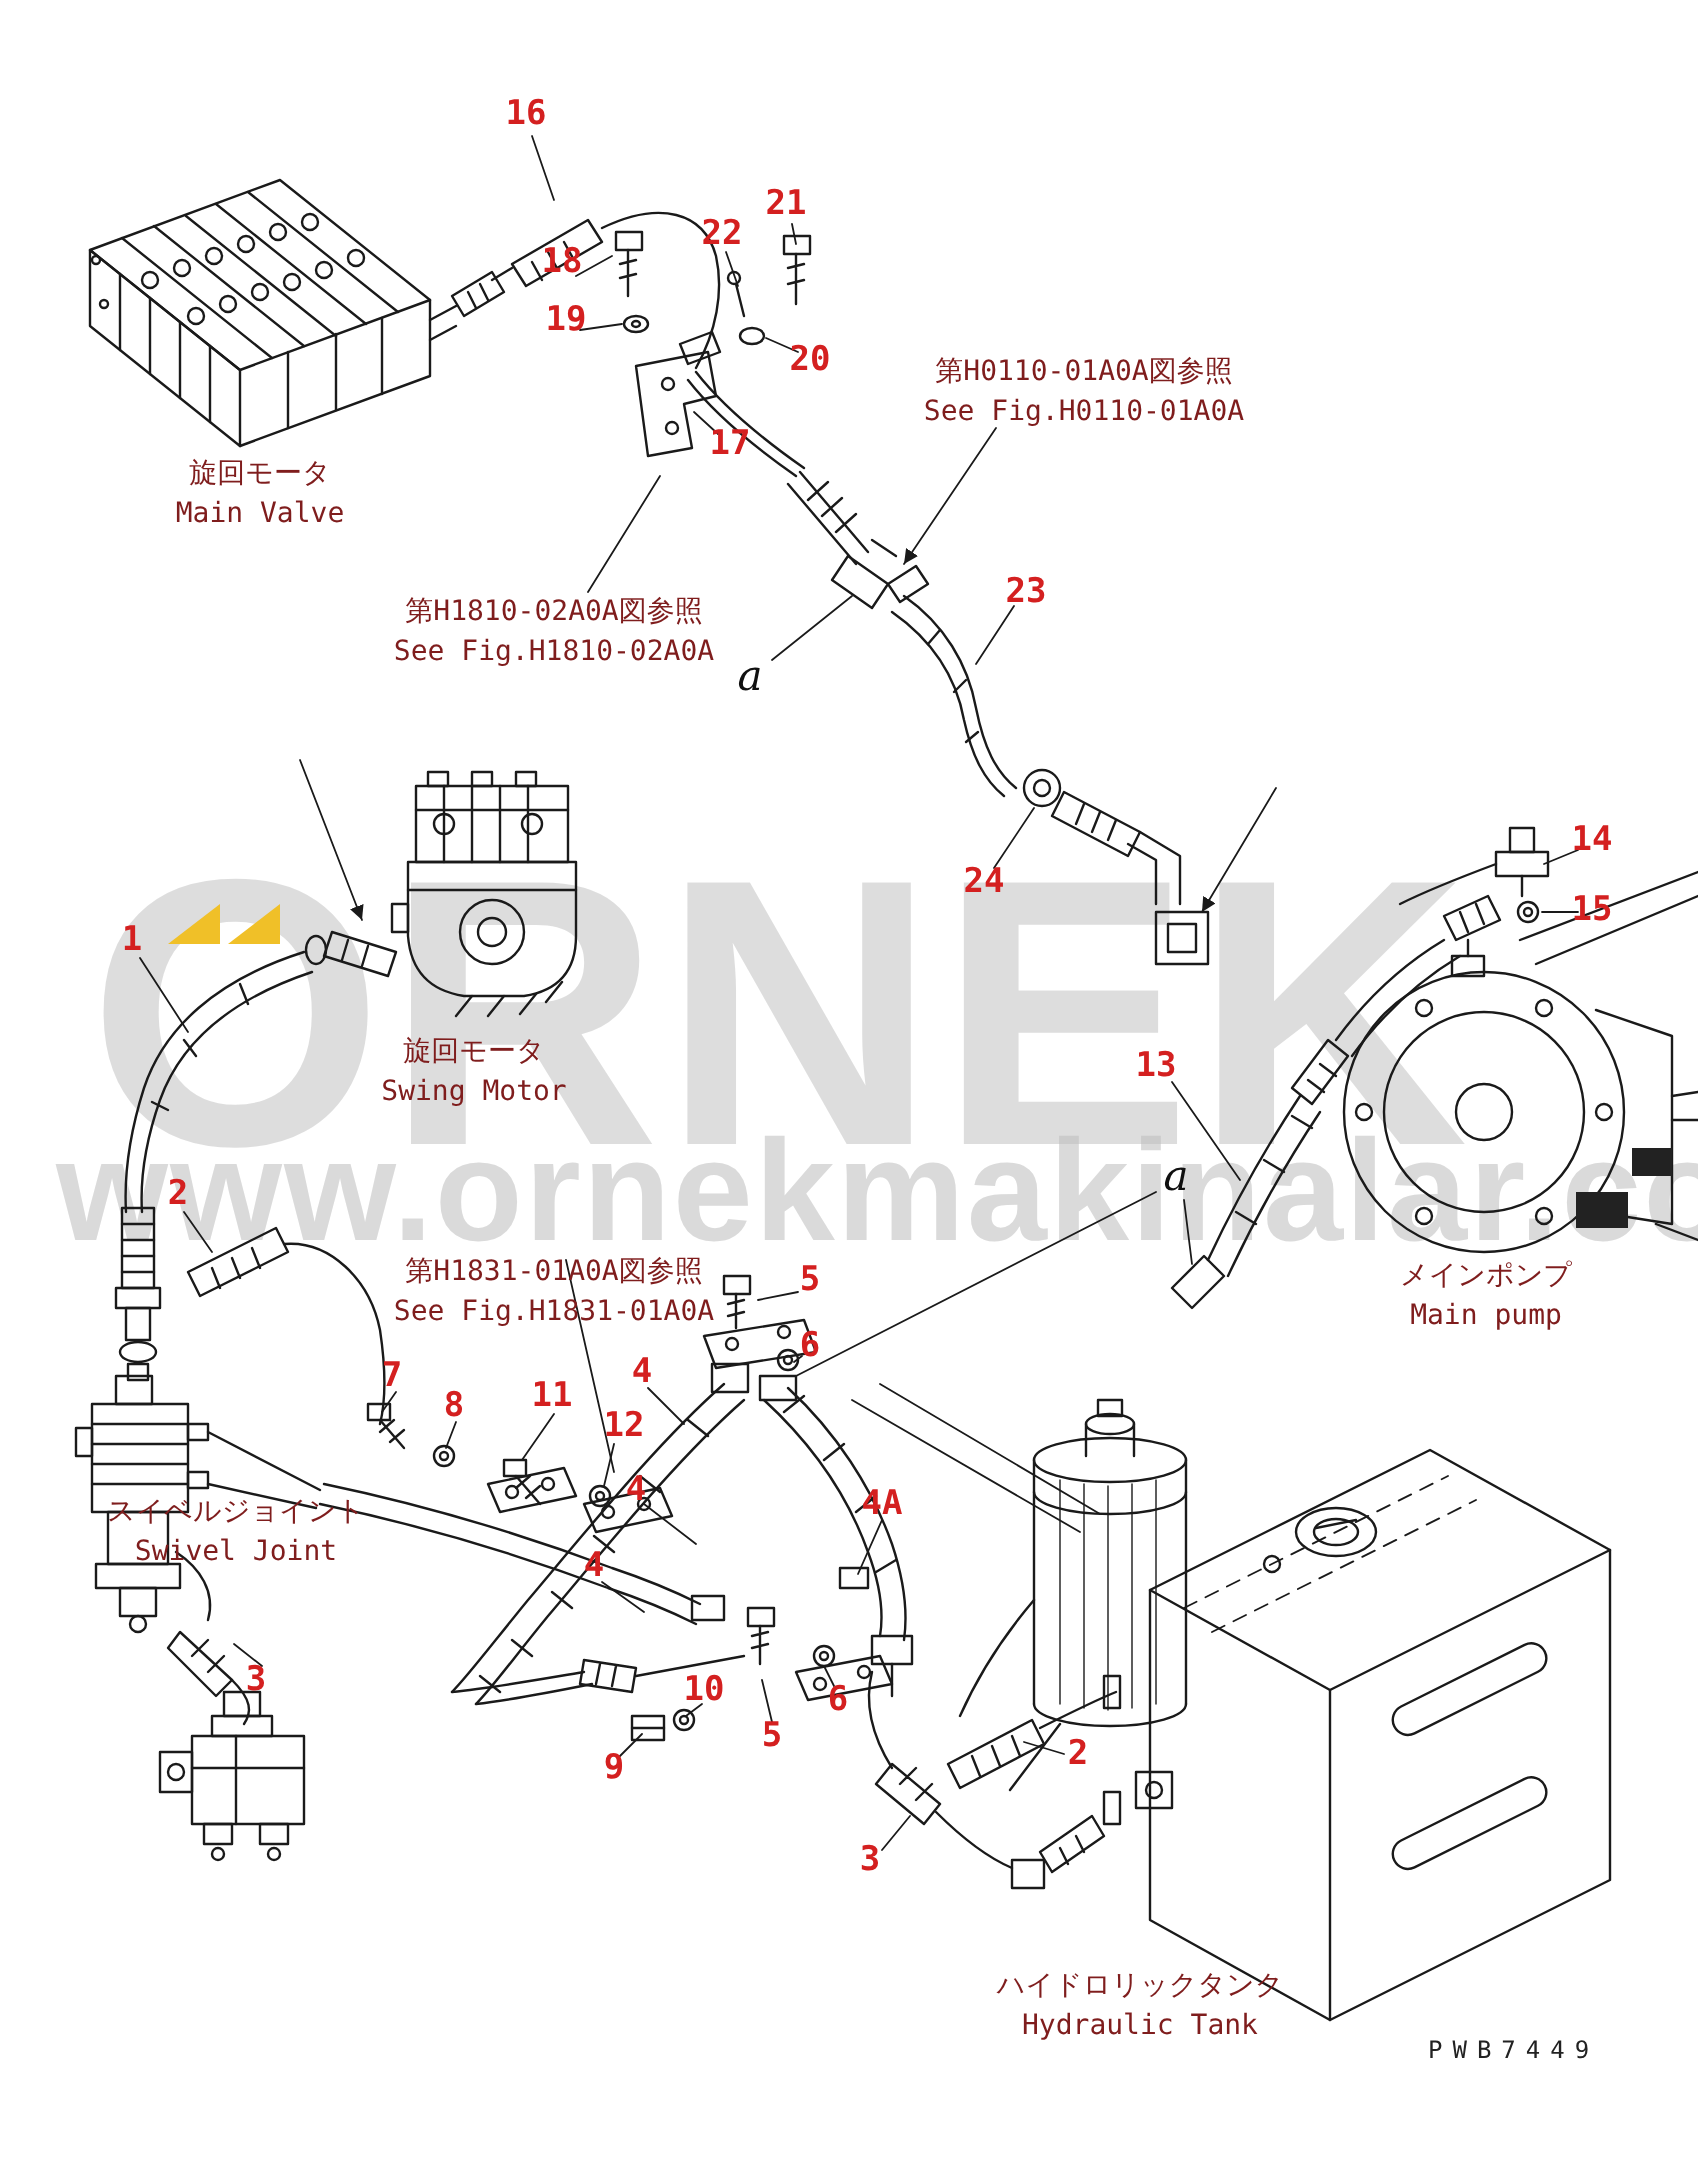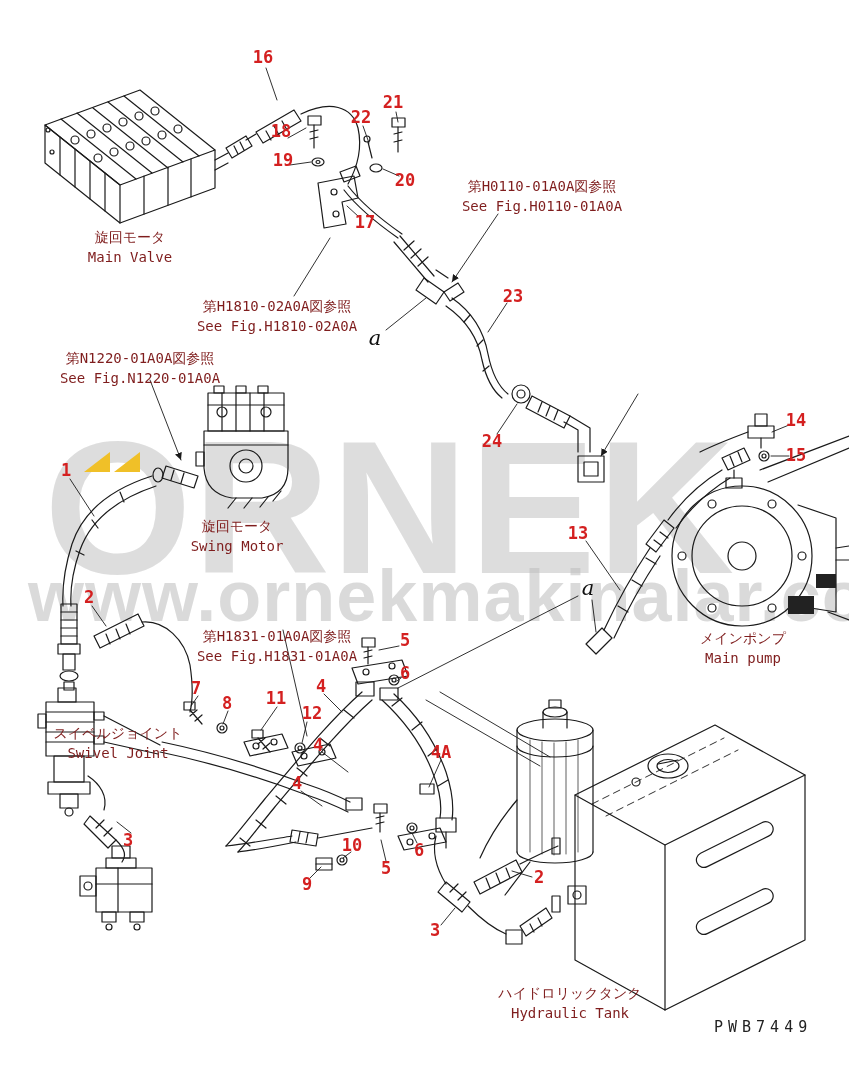--- a/index.html
+++ b/index.html
@@ -29,21 +29,21 @@
   .ref, .comp {
     position:absolute; transform:translateX(-50%); z-index:3;
     text-align:center; font-size:14px; line-height:1.45; color:#7f1d1d; white-space:nowrap;
   }
   .sec {
     position:absolute; transform:translate(-50%,-50%); z-index:3;
     font-family:"DejaVu Serif", serif; font-style:italic; font-size:21px; color:#101010;
   }
   .code {
     position:absolute; left:714px; top:1018px; z-index:3;
-    font-size:15px; letter-spacing:5px; color:#222;
+    font-size:12px; letter-spacing:5px; color:#222;
   }
 </style>
 </head>
 <body>
 
 <div class="canvas">
 
   <div class="wm-brand">ORNEK</div>
   <div class="wm-url">www.ornekmakinalar.com</div>
 
@@ -378,42 +378,38 @@
   <div class="pn" style="left:435px;top:930px">3</div>
 
   <div class="ref" style="left:542px;top:176px">
     <div>第H0110-01A0A図参照</div>
     <div>See Fig.H0110-01A0A</div>
   </div>
   <div class="ref" style="left:277px;top:296px">
     <div>第H1810-02A0A図参照</div>
     <div>See Fig.H1810-02A0A</div>
   </div>
-  <div class="ref" style="left:140px;top:348px">
-    <div>第N1220-01A0A図参照</div>
-    <div>See Fig.N1220-01A0A</div>
-  </div>
   <div class="ref" style="left:277px;top:626px">
     <div>第H1831-01A0A図参照</div>
     <div>See Fig.H1831-01A0A</div>
   </div>
 
   <div class="comp" style="left:130px;top:227px">
     <div>旋回モータ</div>
     <div>Main Valve</div>
   </div>
   <div class="comp" style="left:237px;top:516px">
     <div>旋回モータ</div>
     <div>Swing Motor</div>
   </div>
   <div class="comp" style="left:743px;top:628px">
     <div>メインポンプ</div>
     <div>Main pump</div>
   </div>
-  <div class="comp" style="left:118px;top:723px">
+  <div class="comp" style="left:118px;top:746px">
     <div>スイベルジョイント</div>
     <div>Swivel Joint</div>
   </div>
   <div class="comp" style="left:570px;top:983px">
     <div>ハイドロリックタンク</div>
     <div>Hydraulic Tank</div>
   </div>
 
   <div class="sec" style="left:375px;top:338px">a</div>
   <div class="sec" style="left:588px;top:588px">a</div>

